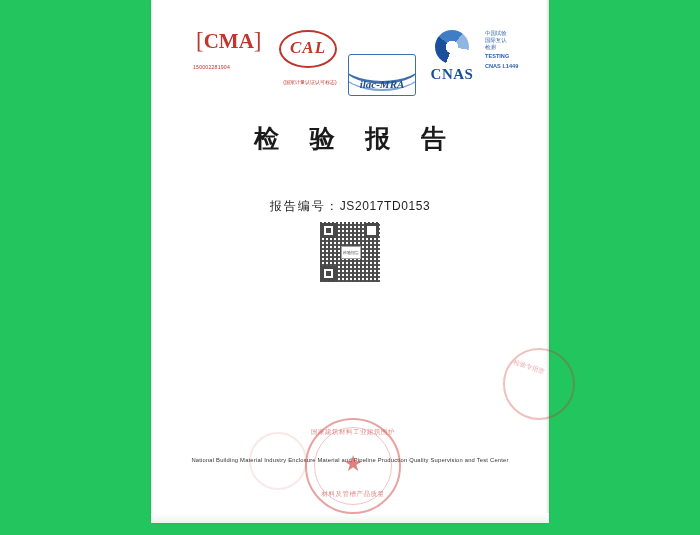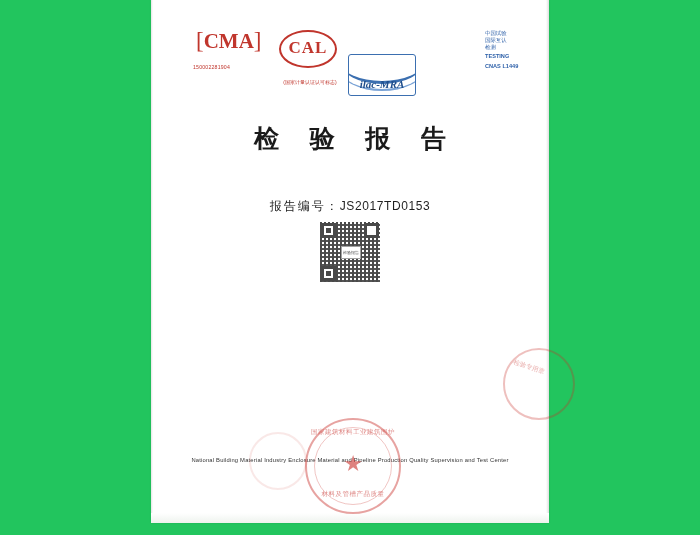--- a/index.html
+++ b/index.html
@@ -93,20 +93,21 @@
     position: relative;
     margin-left: 6px;
   }
   .cal-oval .cal-text {
     position: absolute;
     left: 0; right: 0; top: 6px;
     text-align: center;
     font-family: "Liberation Serif", serif;
     font-size: 17px;
     font-weight: bold;
+    font-style: italic;
     color: #c0352c;
     letter-spacing: 1px;
   }
   .cal-sub {
     font-size: 5px;
     color: #c0352c;
     margin-top: 11px;
     text-align: center;
     white-space: nowrap;
   }
@@ -432,20 +433,24 @@
       </div>
 
       <div class="logo logo-ilac">
         <div class="ilac-box">
           <div class="ilac-arc"></div>
           <div class="ilac-arc2"></div>
           <div class="ilac-label">ilac-MRA</div>
         </div>
       </div>
 
+      <div class="logo logo-cnas">
+        <div class="cnas-swirl"></div>
+        <div class="cnas-text">CNAS</div>
+      </div>
 
       <div class="logo logo-cnastext">
         <div class="cnas-side-zh">中国试验</div>
         <div class="cnas-side-zh">国际互认</div>
         <div class="cnas-side-zh">检测</div>
         <div class="cnas-side-en">TESTING</div>
         <div class="cnas-side-en">CNAS L1449</div>
       </div>
     </div>
 

